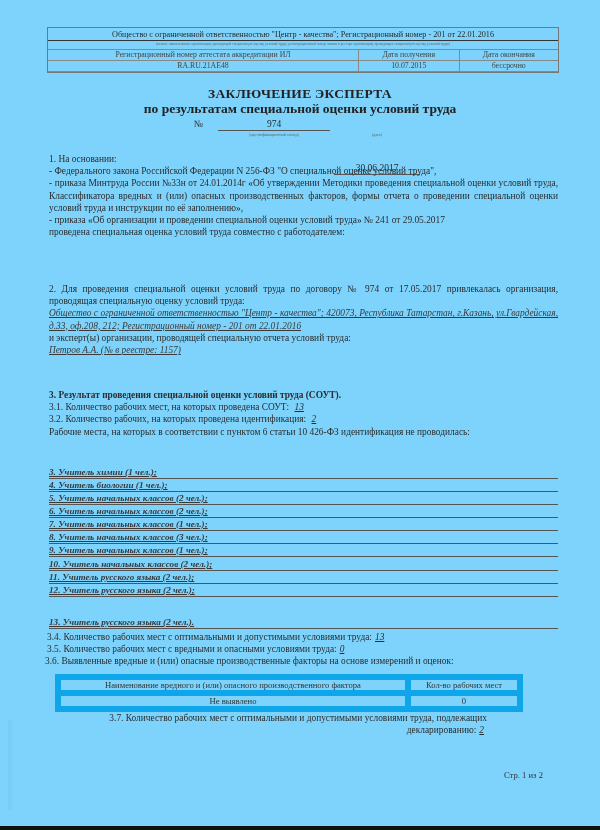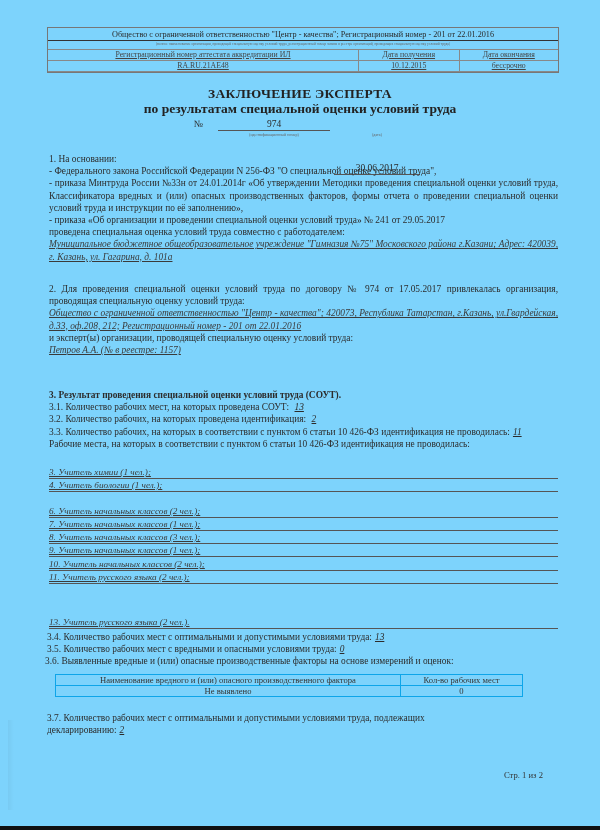--- a/index.html
+++ b/index.html
@@ -8,45 +8,45 @@
   .page { position: absolute; left: 0; top: 0; width: 600px; height: 826px; background: #7dd3fc; }
   .bottom-edge { position: absolute; left: 0; bottom: 0; width: 600px; height: 4px; background: #111; }
   .left-shadow { position: absolute; left: 8px; top: 720px; width: 6px; height: 90px;
                  background: linear-gradient(to right, rgba(0,0,0,0.04), rgba(0,0,0,0)); }
 
   
   .hdr { position: absolute; left: 47px; top: 27px; width: 510px; border: 1px solid #777; font-size: 8.2px; }
   .hdr .org { text-align: center; padding: 2px 0 1px; border-bottom: 1.5px solid #333; line-height: 9px; }
   .hdr .orgnote { text-align: center; font-size: 3.6px; color: #666; padding: 1px 0 2px; border-bottom: 1px solid #888; line-height: 5px; white-space: nowrap; overflow: hidden; }
   .hdr table { width: 100%; border-collapse: collapse; font-size: 7.8px; }
-  .hdr td { border: 1px solid #888; text-align: center; padding: 0 2px; height: 10px; line-height: 10px; color: #444; text-decoration: underline; }
+  .hdr td { border: 1px solid #888; text-align: center; padding: 0 2px; height: 10px; line-height: 10px; color: #444; }
   .hdr tr:first-child td { border-top: none; }
   .hdr td:first-child { border-left: none; width: 306px; }
   .hdr td:last-child { border-right: none; }
 
   .title { position: absolute; left: 0; width: 600px; text-align: center; font-weight: bold; color: #222; }
   .t1 { top: 86px; font-size: 13.5px; letter-spacing: 0.3px; }
   .t2 { top: 101px; font-size: 13.5px; }
   .numrow { position: absolute; top: 119px; left: 0; width: 600px; height: 22px; font-size: 9.5px; }
   .numrow .nolbl { position: absolute; left: 194px; top: 0; }
   .numrow .field { position: absolute; top: 0; text-align: center; border-bottom: 1px solid #555; height: 11px; line-height: 11px; }
   .numrow .cap { position: absolute; top: 13px; text-align: center; font-size: 4px; color: #666; }
 
   .txt { position: absolute; left: 49px; width: 509px; font-size: 9.4px; line-height: 12.2px; text-align: justify; color: #2c2c2c; }
   .txt p { margin: 0; }
   .u { font-style: italic; text-decoration: underline; text-underline-offset: 1px; color: #3a3a3a; }
   .uval { font-style: italic; text-decoration: underline; padding: 0 3px; }
   .bold { font-weight: bold; }
 
   .listrow { position: absolute; left: 49px; width: 509px; height: 12px; border-bottom: 1px solid #555;
              font-size: 9.2px; font-style: italic; line-height: 12px; color: #3a3a3a; }
-  .listrow span { text-decoration: underline; }
+  .listrow span { text-decoration: underline; font-weight: bold; }
 
   .ftable { position: absolute; left: 55px; top: 674px; width: 468px; border-collapse: collapse; font-size: 8.6px; color: #333; }
-  .ftable td { border: 1px solid #0ea5e9; text-align: center; height: 10px; line-height: 10px; padding: 0 2px; }
+  .ftable td { border: 6px solid #0ea5e9; text-align: center; height: 10px; line-height: 10px; padding: 0 2px; }
   .ftable td:first-child { width: 340px; }
 
   .pagenum { position: absolute; left: 504px; top: 770px; font-size: 8.6px; color: #333; }
 </style>
 </head>
 <body>
 
 <div class="page">
 
   <div class="hdr">
@@ -54,21 +54,21 @@
     <div class="orgnote">(полное наименование организации, проводящей специальную оценку условий труда, регистрационный номер записи в реестре организаций, проводящих специальную оценку условий труда)</div>
     <table>
       <tbody>
           <tr>
         <td>Регистрационный номер аттестата аккредитации ИЛ</td>
         <td>Дата получения</td>
         <td>Дата окончания</td>
       </tr>
       <tr>
         <td>RA.RU.21AE48</td>
-        <td>10.12.2015</td>
+        <td>10.07.2015</td>
         <td>бессрочно</td>
       </tr>
     </tbody>
       </table>
   </div>
 
   <div class="title t2">по результатам специальной оценки условий труда</div>
   <div class="title t1">ЗАКЛЮЧЕНИЕ ЭКСПЕРТА</div>
 
   <div class="numrow">
@@ -78,46 +78,46 @@
     <span class="field" style="left:334px;width:86px;margin-top:44px;">30.06.2017</span>
     <span class="cap" style="left:334px;width:86px;">(дата)</span>
   </div>
 
   <div class="txt" style="top:153px;">
     <p>1. На основании:</p>
     <p>- Федерального закона Российской Федерации N 256-ФЗ "О специальной оценке условий труда",</p>
     <p>- приказа Минтруда России №33н от 24.01.2014г «Об утверждении Методики проведения специальной оценки условий труда, Классификатора вредных и (или) опасных производственных факторов, формы отчета о проведении специальной оценки условий труда и инструкции по её заполнению»,</p>
     <p style="text-align:left;">- приказа «Об организации и проведении специальной оценки условий труда» № 241 от 29.05.2017</p>
     <p>проведена специальная оценка условий труда совместно с работодателем:</p>
-    <p class="u">Муниципальное бюджетное общеобразовательное учреждение "Гимназия №75" Московского района г.Казани; Адрес: 420039, г. Казань, ул. Гагарина, д. 101а</p>
   </div>
 
   <div class="txt" style="top:283px;">
     <p>2. Для проведения специальной оценки условий труда по договору № 974 от 17.05.2017   привлекалась организация,  проводящая специальную оценку условий труда:</p>
     <p class="u">Общество с ограниченной ответственностью "Центр - качества"; 420073, Республика Татарстан, г.Казань, ул.Гвардейская, д.33, оф.208, 212; Регистрационный номер - 201 от 22.01.2016</p>
-    <p>и эксперт(ы) организации, проводящей специальную оценку условий труда:</p>
+    <p>и эксперт(ы) организации, проводящей специальную отчета условий труда:</p>
     <p class="u">Петров А.А. (№ в реестре: 1157)</p>
   </div>
 
   <div class="txt" style="top:389px;">
     <p class="bold">3. Результат проведения специальной оценки условий труда (СОУТ).</p>
     <p><span>3.1. Количество рабочих мест, на которых проведена СОУТ:</span> <span class="uval">13</span></p>
     <p><span>3.2. Количество рабочих, на которых проведена идентификация:</span> <span class="uval">2</span></p>
-    <p><span>3.3. Количество рабочих, на которых в соответствии с пунктом 6 статьи 10 426-ФЗ идентификация не проводилась:</span><span class="uval">11</span></p>
     <p>Рабочие места, на которых в соответствии с пунктом 6 статьи 10 426-ФЗ идентификация не проводилась:</p>
   </div>
 
   <div class="listrow" style="top:466px;"><span>3. Учитель химии (1 чел.);</span></div>
   <div class="listrow" style="top:479px;"><span>4. Учитель биологии (1 чел.);</span></div>
+  <div class="listrow" style="top:492px;"><span>5. Учитель начальных классов (2 чел.);</span></div>
   <div class="listrow" style="top:505px;"><span>6. Учитель начальных классов (2 чел.);</span></div>
   <div class="listrow" style="top:518px;"><span>7. Учитель начальных классов (1 чел.);</span></div>
   <div class="listrow" style="top:531px;"><span>8. Учитель начальных классов (3 чел.);</span></div>
   <div class="listrow" style="top:544px;"><span>9. Учитель начальных классов (1 чел.);</span></div>
   <div class="listrow" style="top:558px;"><span>10. Учитель начальных классов (2 чел.);</span></div>
   <div class="listrow" style="top:571px;"><span>11. Учитель русского языка (2 чел.);</span></div>
+  <div class="listrow" style="top:584px;"><span>12. Учитель русского языка (2 чел.);</span></div>
   <div class="listrow" style="top:597px;margin-top:19px;"><span>13. Учитель русского языка (2 чел.).</span></div>
 
   <div class="txt" style="top:631px;left:47px;">
     <p><span>3.4. Количество рабочих мест с оптимальными и допустимыми условиями труда:</span><span class="uval">13</span></p>
     <p><span>3.5. Количество рабочих мест с вредными и опасными условиями труда:</span><span class="uval">0</span></p>
     <p style="text-align:left;margin-left:-2px;">3.6. Выявленные вредные и (или) опасные производственные факторы на основе измерений и оценок:</p>
   </div>
 
   <table class="ftable">
     <tbody>
@@ -125,21 +125,21 @@
       <td>Наименование вредного и (или) опасного производственного фактора</td>
       <td>Кол-во рабочих мест</td>
     </tr>
     <tr>
       <td>Не выявлено</td>
       <td>0</td>
     </tr>
   </tbody>
     </table>
 
-  <div class="txt" style="top:712px;left:47px;width:440px;text-align:left;">
+  <div class="txt" style="top:712px;left:47px;width:440px;text-align:right;">
     <span>3.7. Количество рабочих мест с оптимальными и допустимыми условиями труда, подлежащих декларированию:</span><span class="uval">2</span>
   </div>
 
   <div class="pagenum">Стр. 1 из 2</div>
 
   <div class="left-shadow"></div>
 </div>
 <div class="bottom-edge"></div>
 
 </body></html>

